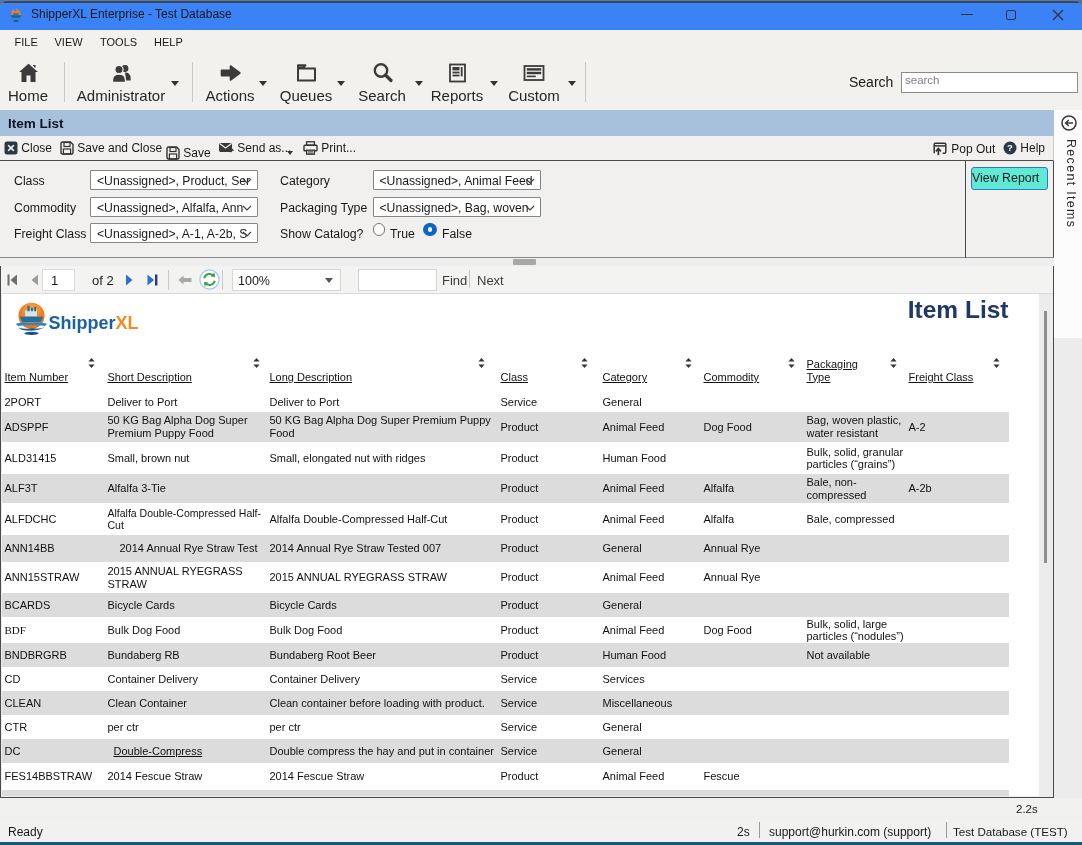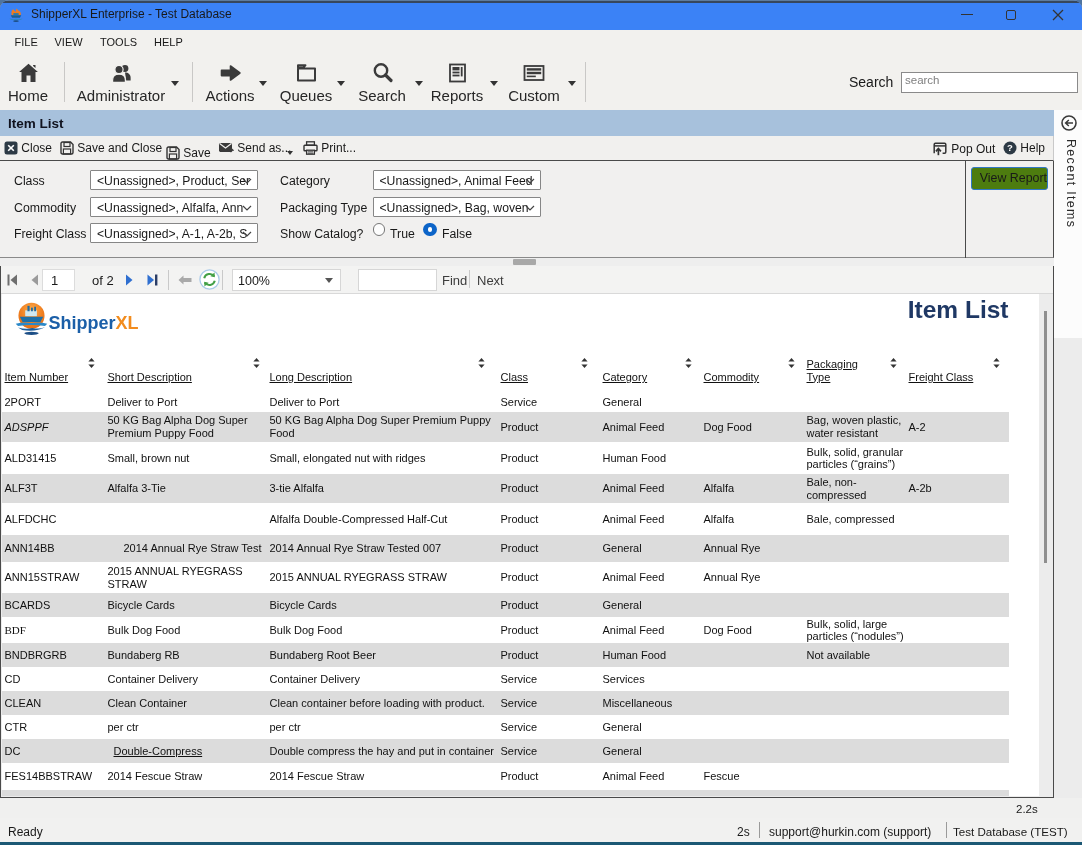--- a/index.html
+++ b/index.html
@@ -29,21 +29,21 @@
   
   #actionbar { position:absolute; left:0; top:136px; width:1054px; height:25px; background:#f1f0ee; border-bottom:1px solid #4a4a4a; border-right:1px solid #c9c9c9; }
   .act { position:absolute; top:0; height:24px; font-size:12px; color:#191919; }
   .act svg { vertical-align:-3px; }
   
   #filter { position:absolute; left:0; top:161px; width:1054px; height:97px; background:#f1f0ef; border-right:1px solid #4a4a4a; border-bottom:1px solid #8a8a8a; }
   #fdivider { position:absolute; left:965px; top:161px; width:1px; height:97px; background:#4a4a4a; }
   .flbl { position:absolute; font-size:12.3px; color:#191919; }
   .combo { position:absolute; height:20px; background:#fff; border:1px solid #868686; font-size:12.2px; color:#191919; padding:3px 18px 0 6px; white-space:nowrap; overflow:hidden; border-radius:1px; }
   .combo svg { position:absolute; right:5px; top:7px; }
-  #viewreport { position:absolute; left:971px; top:167px; width:77px; height:23px; background:#4d7c0f; border:1px solid #3077c5; border-radius:3px; font-size:12.4px; color:#191919; text-align:right; padding-top:3px; }
+  #viewreport { position:absolute; left:971px; top:167px; width:77px; height:23px; background:#5eead4; border:1px solid #3077c5; border-radius:3px; font-size:12.4px; color:#191919; text-align:left; padding-top:3px; }
   
   #splitter { position:absolute; left:0; top:258px; width:1054px; height:8px; background:#eeeeee; }
   #grip { position:absolute; left:513px; top:259px; width:23px; height:6px; background:#a8a8a8; border-radius:1px; }
   
   #rtoolbar { position:absolute; left:1px; top:266px; width:1052px; height:28px; background:#f3f3f2; border-bottom:1px solid #d9d9d9; }
   .rtb { position:absolute; font-size:13px; color:#1a1a1a; }
   
   #viewer { position:absolute; left:0; top:258px; width:1054px; height:540px; border-left:1.5px solid #4a4a4a; border-right:1.5px solid #4a4a4a; border-bottom:1.5px solid #4a4a4a; background:#ececec; }
   #page { position:absolute; left:1.5px; top:294px; width:1037px; height:502px; background:#ffffff; }
   #vscroll { position:absolute; left:1044px; top:311px; width:2.5px; height:252px; background:#8f8f8f; }
@@ -349,58 +349,58 @@
   <span class="hdr" style="left:805px;top:64px;">Packaging <br>Type</span>
   <span class="hdr" style="left:907px;top:77px;">Freight Class</span>
   <div class="row" style="top:98px;height:20px;">
         <span class="cell" style="left:3px;width:98px;">2PORT</span>
         <span class="cell" style="left:106px;width:163px;">Deliver to Port</span>
         <span class="cell" style="left:268px;width:230px;">Deliver to Port</span>
         <span class="cell" style="left:499px;width:98px;">Service</span>
         <span class="cell" style="left:601px;width:98px;">General</span>
       </div>
   <div class="row gray" style="top:117.5px;height:30.5px;">
-        <span class="cell" style="left:3px;width:98px;font-style:italic;">ADSPPF</span>
+        <span class="cell" style="left:3px;width:98px;">ADSPPF</span>
         <span class="cell" style="left:106px;width:163px;">50 KG Bag Alpha Dog Super<br>Premium Puppy Food</span>
         <span class="cell" style="left:268px;width:230px;">50 KG Bag Alpha Dog Super Premium Puppy<br>Food</span>
         <span class="cell" style="left:499px;width:98px;">Product</span>
         <span class="cell" style="left:601px;width:98px;">Animal Feed</span>
         <span class="cell" style="left:702px;width:100px;">Dog Food</span>
         <span class="cell" style="left:805px;width:100px;">Bag, woven plastic,<br>water resistant</span>
         <span class="cell" style="left:907px;width:98px;">A-2</span>
       </div>
   <div class="row" style="top:148px;height:32px;">
         <span class="cell" style="left:3px;width:98px;">ALD31415</span>
         <span class="cell" style="left:106px;width:163px;">Small, brown nut</span>
         <span class="cell" style="left:268px;width:230px;">Small, elongated nut with ridges</span>
         <span class="cell" style="left:499px;width:98px;">Product</span>
         <span class="cell" style="left:601px;width:98px;">Human Food</span>
         <span class="cell" style="left:805px;width:100px;">Bulk, solid, granular<br>particles (“grains”)</span>
       </div>
   <div class="row gray" style="top:180px;height:29px;">
         <span class="cell" style="left:3px;width:98px;">ALF3T</span>
         <span class="cell" style="left:106px;width:163px;">Alfalfa 3-Tie</span>
-        <span class="cell" style="left:268px;width:230px;">3-tie Alfalfa</span>
         <span class="cell" style="left:499px;width:98px;">Product</span>
         <span class="cell" style="left:601px;width:98px;">Animal Feed</span>
         <span class="cell" style="left:702px;width:100px;">Alfalfa</span>
         <span class="cell" style="left:805px;width:100px;">Bale, non-<br>compressed</span>
         <span class="cell" style="left:907px;width:98px;">A-2b</span>
       </div>
   <div class="row" style="top:209px;height:32px;">
         <span class="cell" style="left:3px;width:98px;">ALFDCHC</span>
+        <span class="cell" style="left:106px;width:163px;font-size:10.5px;">Alfalfa Double-Compressed Half-<br>Cut</span>
         <span class="cell" style="left:268px;width:230px;">Alfalfa Double-Compressed Half-Cut</span>
         <span class="cell" style="left:499px;width:98px;">Product</span>
         <span class="cell" style="left:601px;width:98px;">Animal Feed</span>
         <span class="cell" style="left:702px;width:100px;">Alfalfa</span>
         <span class="cell" style="left:805px;width:100px;">Bale, compressed</span>
       </div>
   <div class="row gray" style="top:241px;height:27px;">
         <span class="cell" style="left:3px;width:98px;">ANN14BB</span>
-        <span class="cell" style="left:97px;width:163px;text-align:right;">2014 Annual Rye Straw Test</span>
+        <span class="cell" style="left:118px;width:163px;">2014 Annual Rye Straw Test</span>
         <span class="cell" style="left:268px;width:230px;">2014 Annual Rye Straw Tested 007</span>
         <span class="cell" style="left:499px;width:98px;">Product</span>
         <span class="cell" style="left:601px;width:98px;">General</span>
         <span class="cell" style="left:702px;width:100px;">Annual Rye</span>
       </div>
   <div class="row" style="top:268px;height:31px;">
         <span class="cell" style="left:3px;width:98px;">ANN15STRAW</span>
         <span class="cell" style="left:106px;width:163px;">2015 ANNUAL RYEGRASS<br>STRAW</span>
         <span class="cell" style="left:268px;width:230px;">2015 ANNUAL RYEGRASS STRAW</span>
         <span class="cell" style="left:499px;width:98px;">Product</span>

